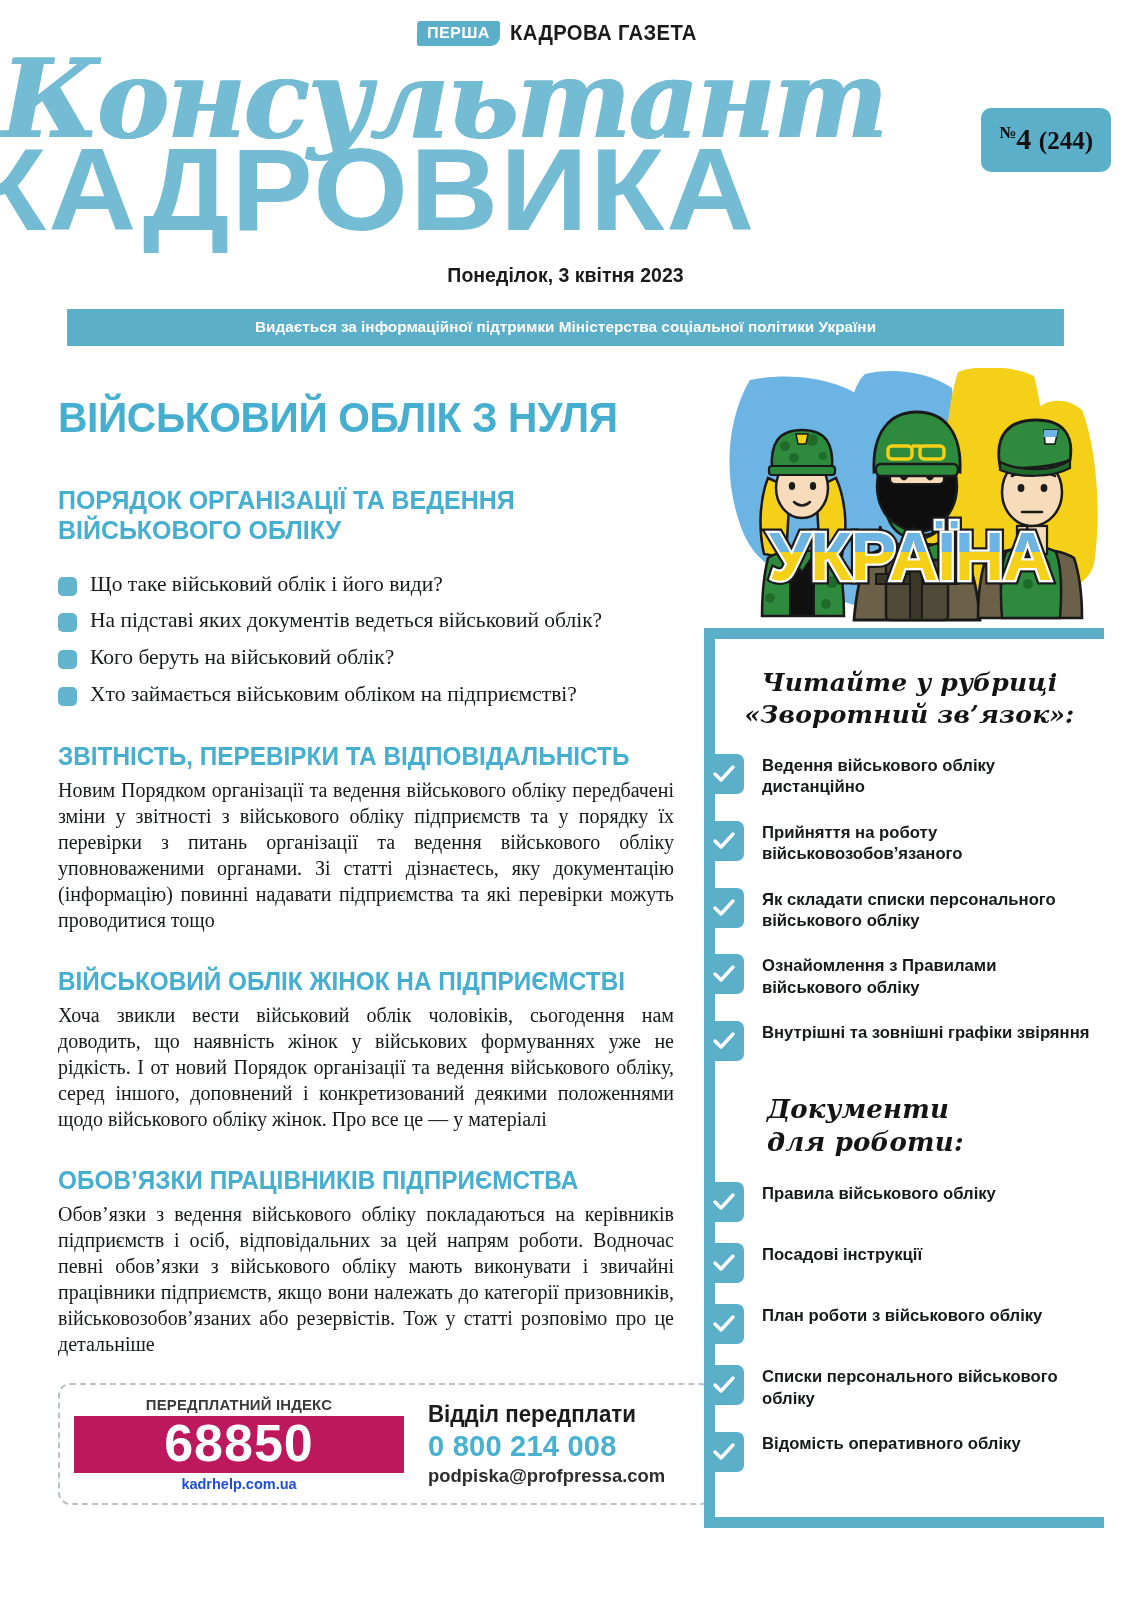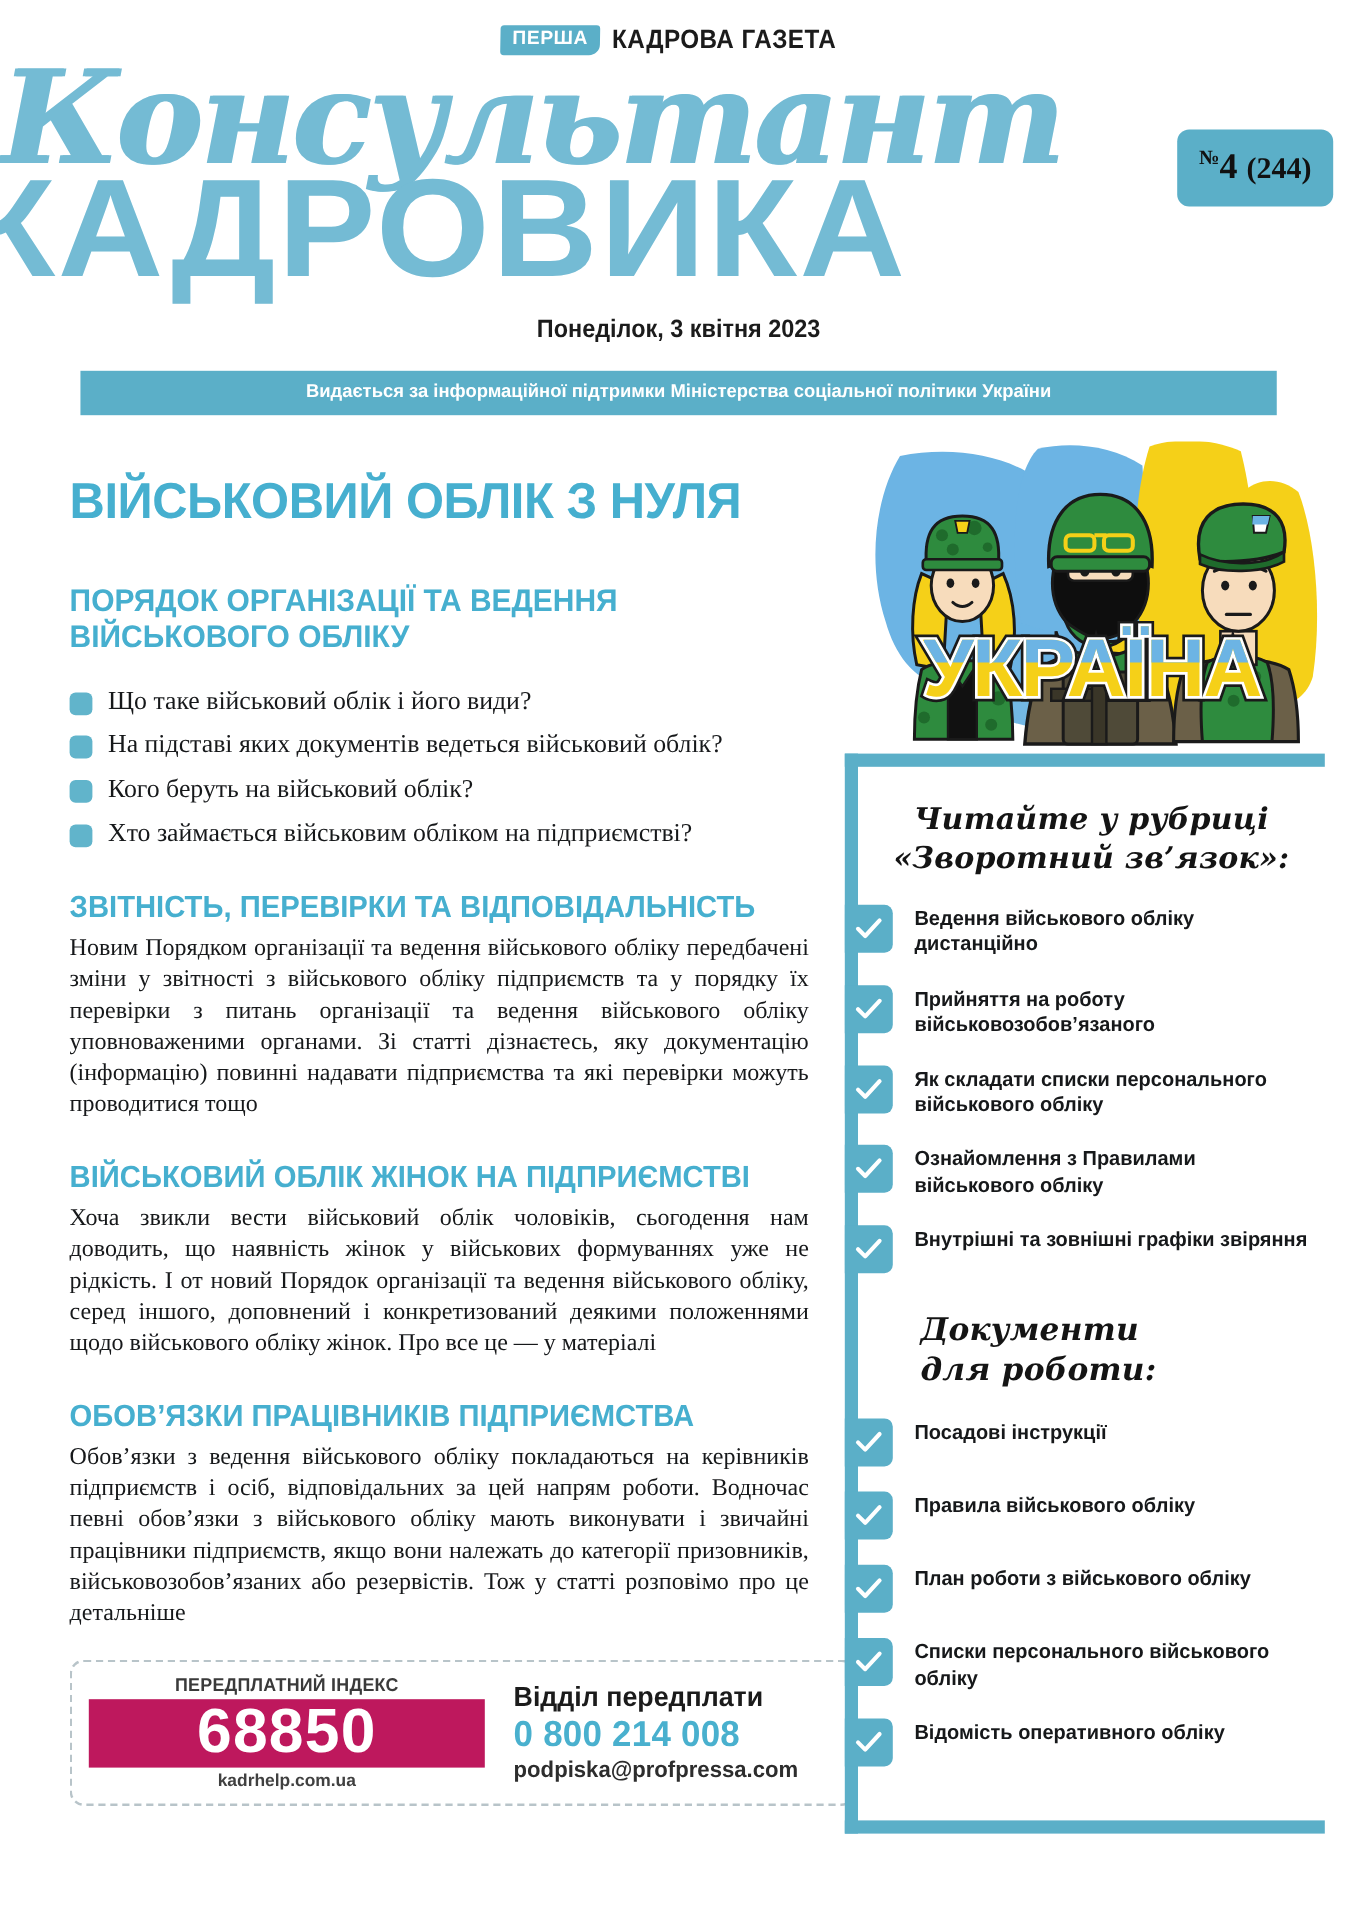--- a/index.html
+++ b/index.html
@@ -180,21 +180,21 @@
   .sub-index-number {
     background: #be185d;
     color: #ffffff;
     font-weight: 700;
     font-size: 52px;
     line-height: 1.02;
     letter-spacing: 1px;
     padding: 1px 0 3px 0;
     width: 100%;
   }
-  .sub-site { font-weight: 700; font-size: 14.5px; color: #404040; margin-top: 3px; }
+  .sub-site { font-weight: 700; font-size: 14.5px; color: #1d4ed8; margin-top: 3px; }
   .sub-right { flex: 1; padding-left: 24px; }
   .sub-dept { font-weight: 700; font-size: 23px; color: #1b1b1b; transform: scaleX(0.97); transform-origin: left; }
   .sub-phone { font-weight: 700; font-size: 30px; color: #49B0CE; margin-top: 1px; letter-spacing: 0.2px; transform: scaleX(0.97); transform-origin: left; }
   .sub-email { font-weight: 700; font-size: 19px; color: #2d2d2d; margin-top: 2px; transform: scaleX(0.97); transform-origin: left; }
 
   
   .illo { position: relative; height: 256px; width: 441px; }
   .illo svg { position: absolute; left: 0; top: 0; }
 
   
@@ -488,29 +488,29 @@
         <span>для роботи:</span>
       </div>
 
       <div class="checklist">
         <div class="check-item">
           <span class="check-tab">
             <svg width="24" height="20" viewBox="0 0 24 20">
                 <path d="M3 10 L9 16 L21 3" stroke="#ffffff" stroke-width="3.4" fill="none" stroke-linecap="round" stroke-linejoin="round"></path>
               </svg>
           </span>
+          <span class="check-text">Правила військового обліку</span>
+        </div>
+        <div class="check-item">
+          <span class="check-tab">
+            <svg width="24" height="20" viewBox="0 0 24 20">
+                <path d="M3 10 L9 16 L21 3" stroke="#ffffff" stroke-width="3.4" fill="none" stroke-linecap="round" stroke-linejoin="round"></path>
+              </svg>
+          </span>
           <span class="check-text">Посадові інструкції</span>
-        </div>
-        <div class="check-item">
-          <span class="check-tab">
-            <svg width="24" height="20" viewBox="0 0 24 20">
-                <path d="M3 10 L9 16 L21 3" stroke="#ffffff" stroke-width="3.4" fill="none" stroke-linecap="round" stroke-linejoin="round"></path>
-              </svg>
-          </span>
-          <span class="check-text">Правила військового обліку</span>
         </div>
         <div class="check-item">
           <span class="check-tab">
             <svg width="24" height="20" viewBox="0 0 24 20">
                 <path d="M3 10 L9 16 L21 3" stroke="#ffffff" stroke-width="3.4" fill="none" stroke-linecap="round" stroke-linejoin="round"></path>
               </svg>
           </span>
           <span class="check-text">План роботи з військового обліку</span>
         </div>
         <div class="check-item">

